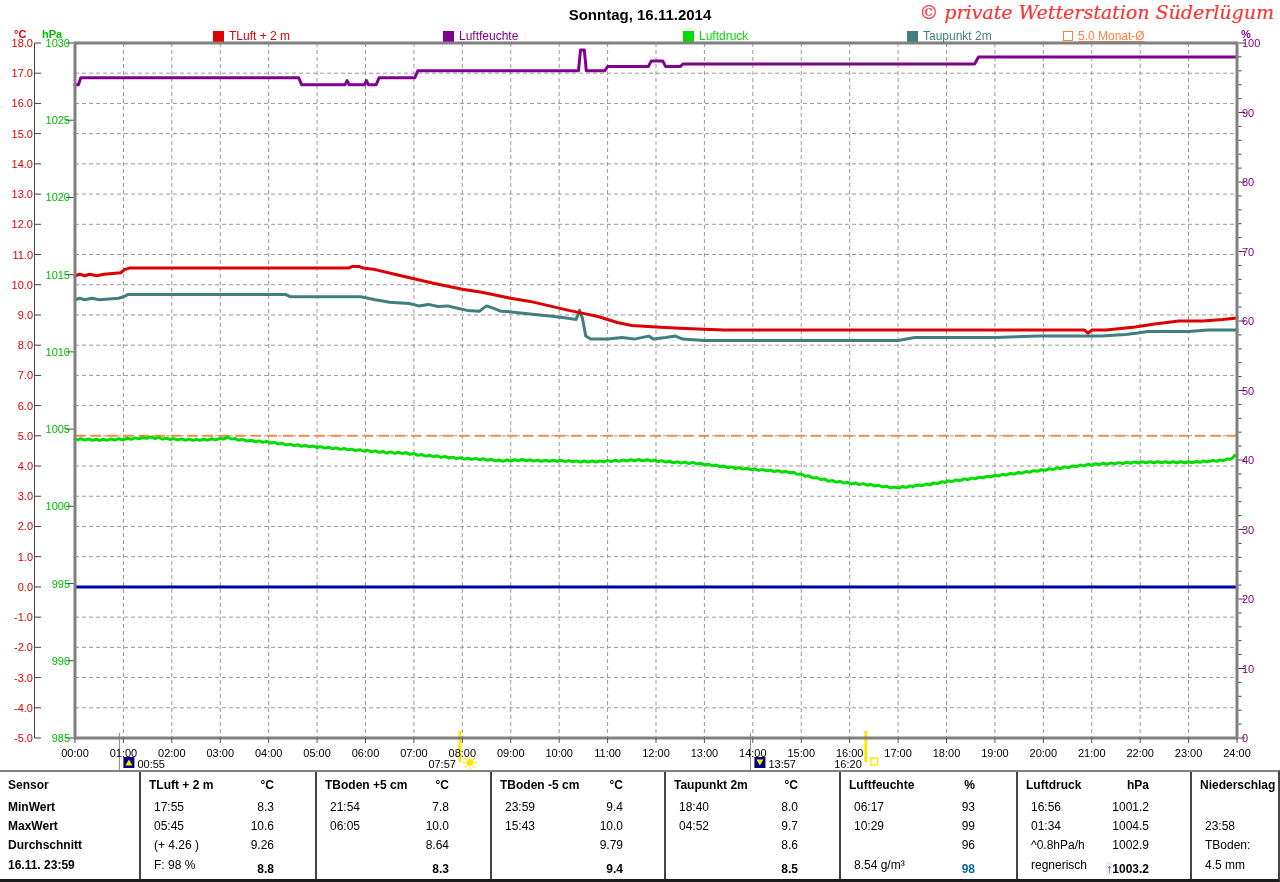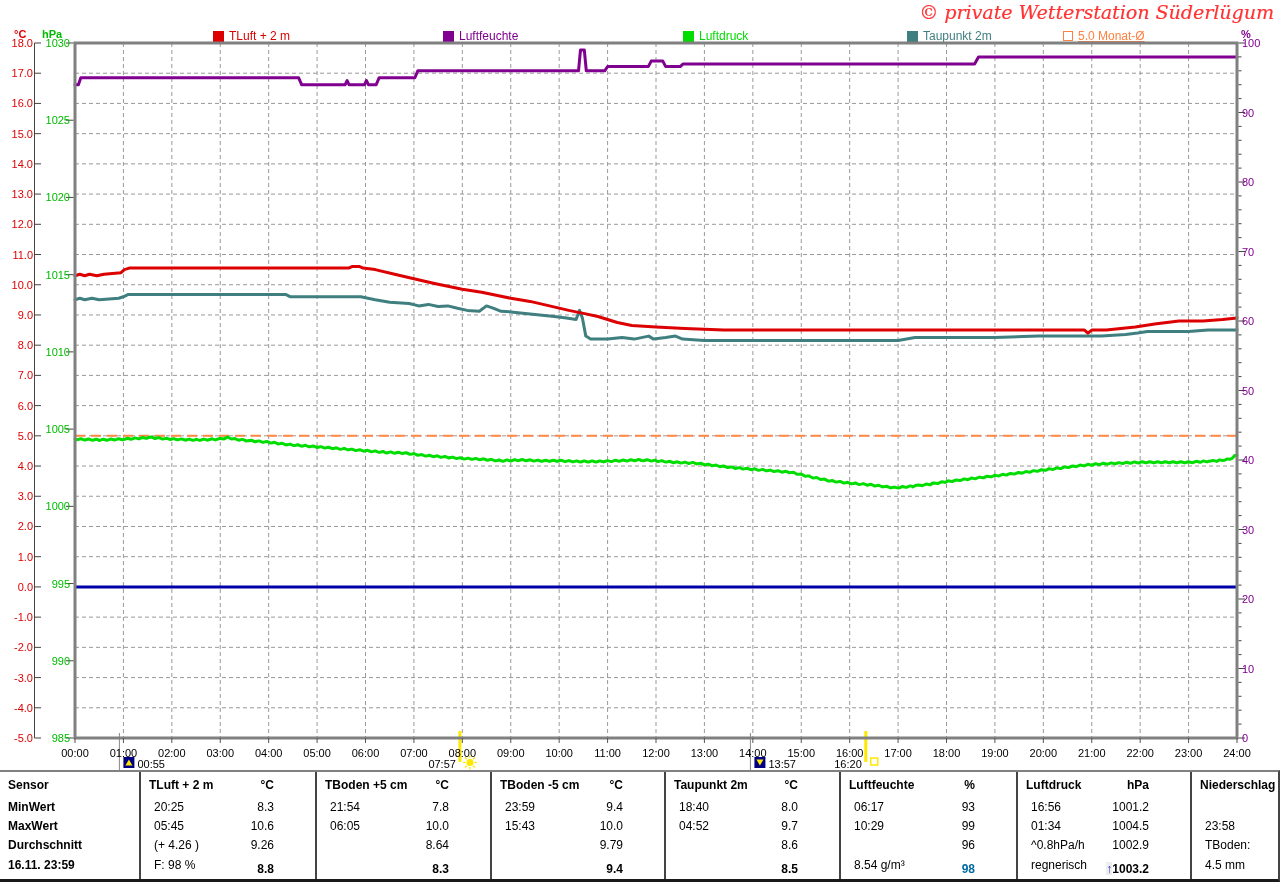--- a/index.html
+++ b/index.html
@@ -31,20 +31,21 @@
   .tlab{font-weight:bold;padding-left:8px;}
   .tsub{padding-left:13px;}
   .bold{font-weight:bold;margin-top:8px;}
   .red{color:#0369a1;font-weight:bold;}
   .arrow{color:#2222cc;font-weight:bold;background:#eeeeee;}
 </style>
 </head>
 <body>
 
 <div class="page">
+  <div class="title">Sonntag, 16.11.2014</div>
   <div class="copyright">© private Wetterstation Süderlügum</div>
   <div class="unit unit-c">°C</div>
   <div class="unit unit-hpa">hPa</div>
   <div class="unit unit-pct">%</div>
   <div class="legend" id="legend">
       <div class="legend-item" style="left: 213px;">
         <span class="legend-swatch" style="background: rgb(221, 0, 0);"></span>
         <span style="color: rgb(221, 0, 0);">TLuft + 2 m</span>
       </div>
       <div class="legend-item" style="left: 443px;">
@@ -352,21 +353,21 @@
         <div class="tcell tlab">MaxWert</div>
         <div class="tcell tlab">Durchschnitt</div>
         <div class="tcell tlab">16.11. 23:59</div>
       </div>
       <div class="tcol">
         <div class="tcell thead">
           <span>TLuft + 2 m</span>
           <span class="tv">°C</span>
         </div>
         <div class="tcell tsub">
-          <span>20:25</span>
+          <span>17:55</span>
           <span class="tv">8.3</span>
         </div>
         <div class="tcell tsub">
           <span>05:45</span>
           <span class="tv">10.6</span>
         </div>
         <div class="tcell tsub">
           <span>(+ 4.26 )</span>
           <span class="tv">9.26</span>
         </div>

